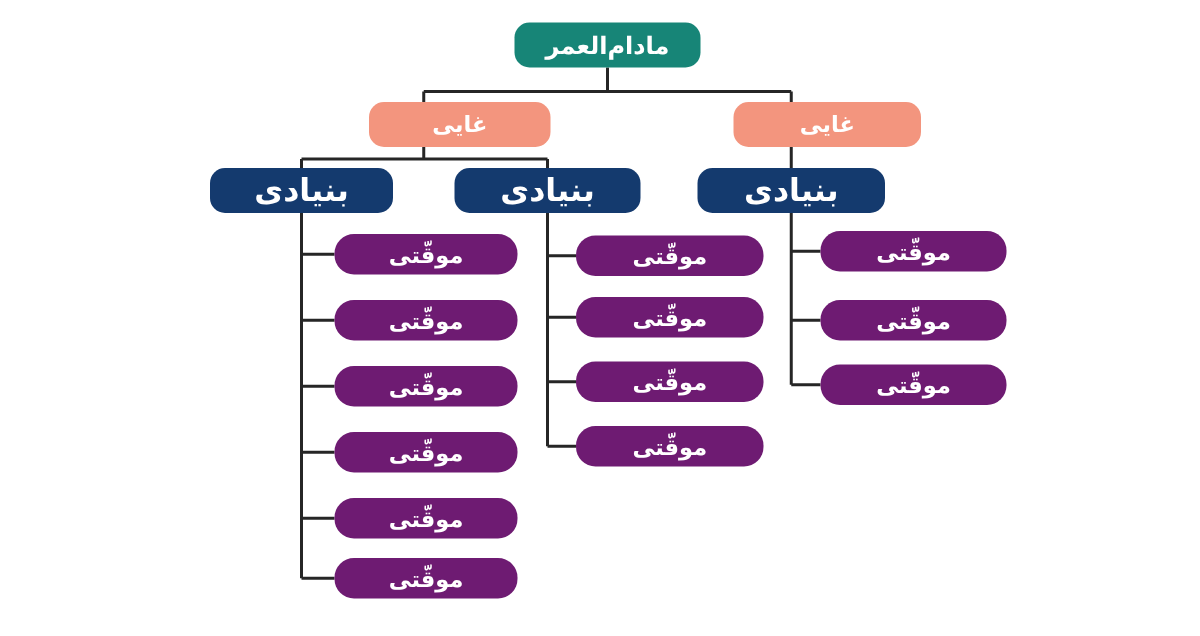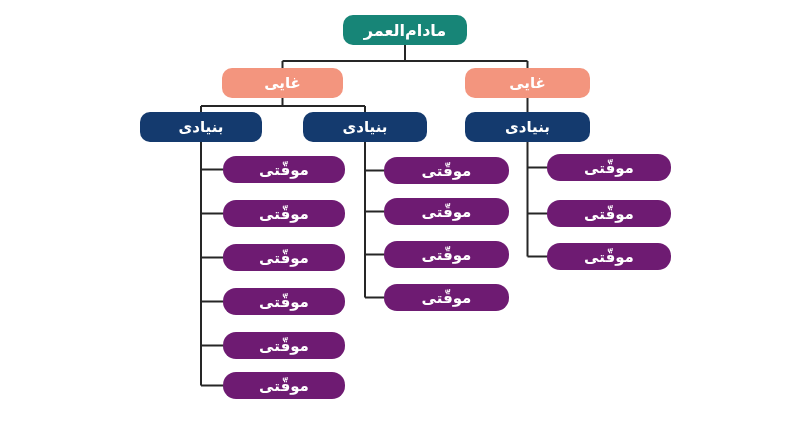--- a/index.html
+++ b/index.html
@@ -18,22 +18,22 @@
     display: flex;
     align-items: center;
     justify-content: center;
     color: var(--c-text, #ffffff);
     font-weight: bold;
     direction: rtl;
     box-sizing: border-box;
     white-space: nowrap;
   }
   .root { background: var(--c-root, #178577); border-radius: 10px; font-size: 16px; }
-  .l2   { background: var(--c-l2,  #f3957e); border-radius: 10px; font-size: 15px; }
-  .l3   { background: var(--c-l3,  #143a6e); border-radius: 10px; font-size: 15px; }
+  .l2   { background: var(--c-l2,  #f3957e); border-radius: 10px; font-size: 15px; margin-left: 24px; }
+  .l3   { background: var(--c-l3,  #143a6e); border-radius: 10px; font-size: 21px; }
   .leaf { background: var(--c-leaf,#6e1b72); border-radius: 13px; font-size: 15px; text-align: center; }
 </style>
 </head>
 <body>
 
 <div class="canvas">
 
   <svg class="lines" viewBox="0 0 800 424" aria-hidden="true">
     <path d="M405 45 V61 M282.5 61 H527.5 M282.5 61 V68 M527.5 61 V68 M282.5 98 V106 M201 106 H365 M201 106 V112 M365 106 V112 M527.5 98 V112"></path>
     <path id="column-lines" d="M201 142 V385.5 M201 169.5 H223 M201 213.5 H223 M201 257.5 H223 M201 301.5 H223 M201 345.5 H223 M201 385.5 H223 M365 142 V297.5 M365 170.5 H384 M365 211.5 H384 M365 254.5 H384 M365 297.5 H384 M527.5 142 V256.5 M527.5 167.5 H547 M527.5 213.5 H547 M527.5 256.5 H547"></path>

